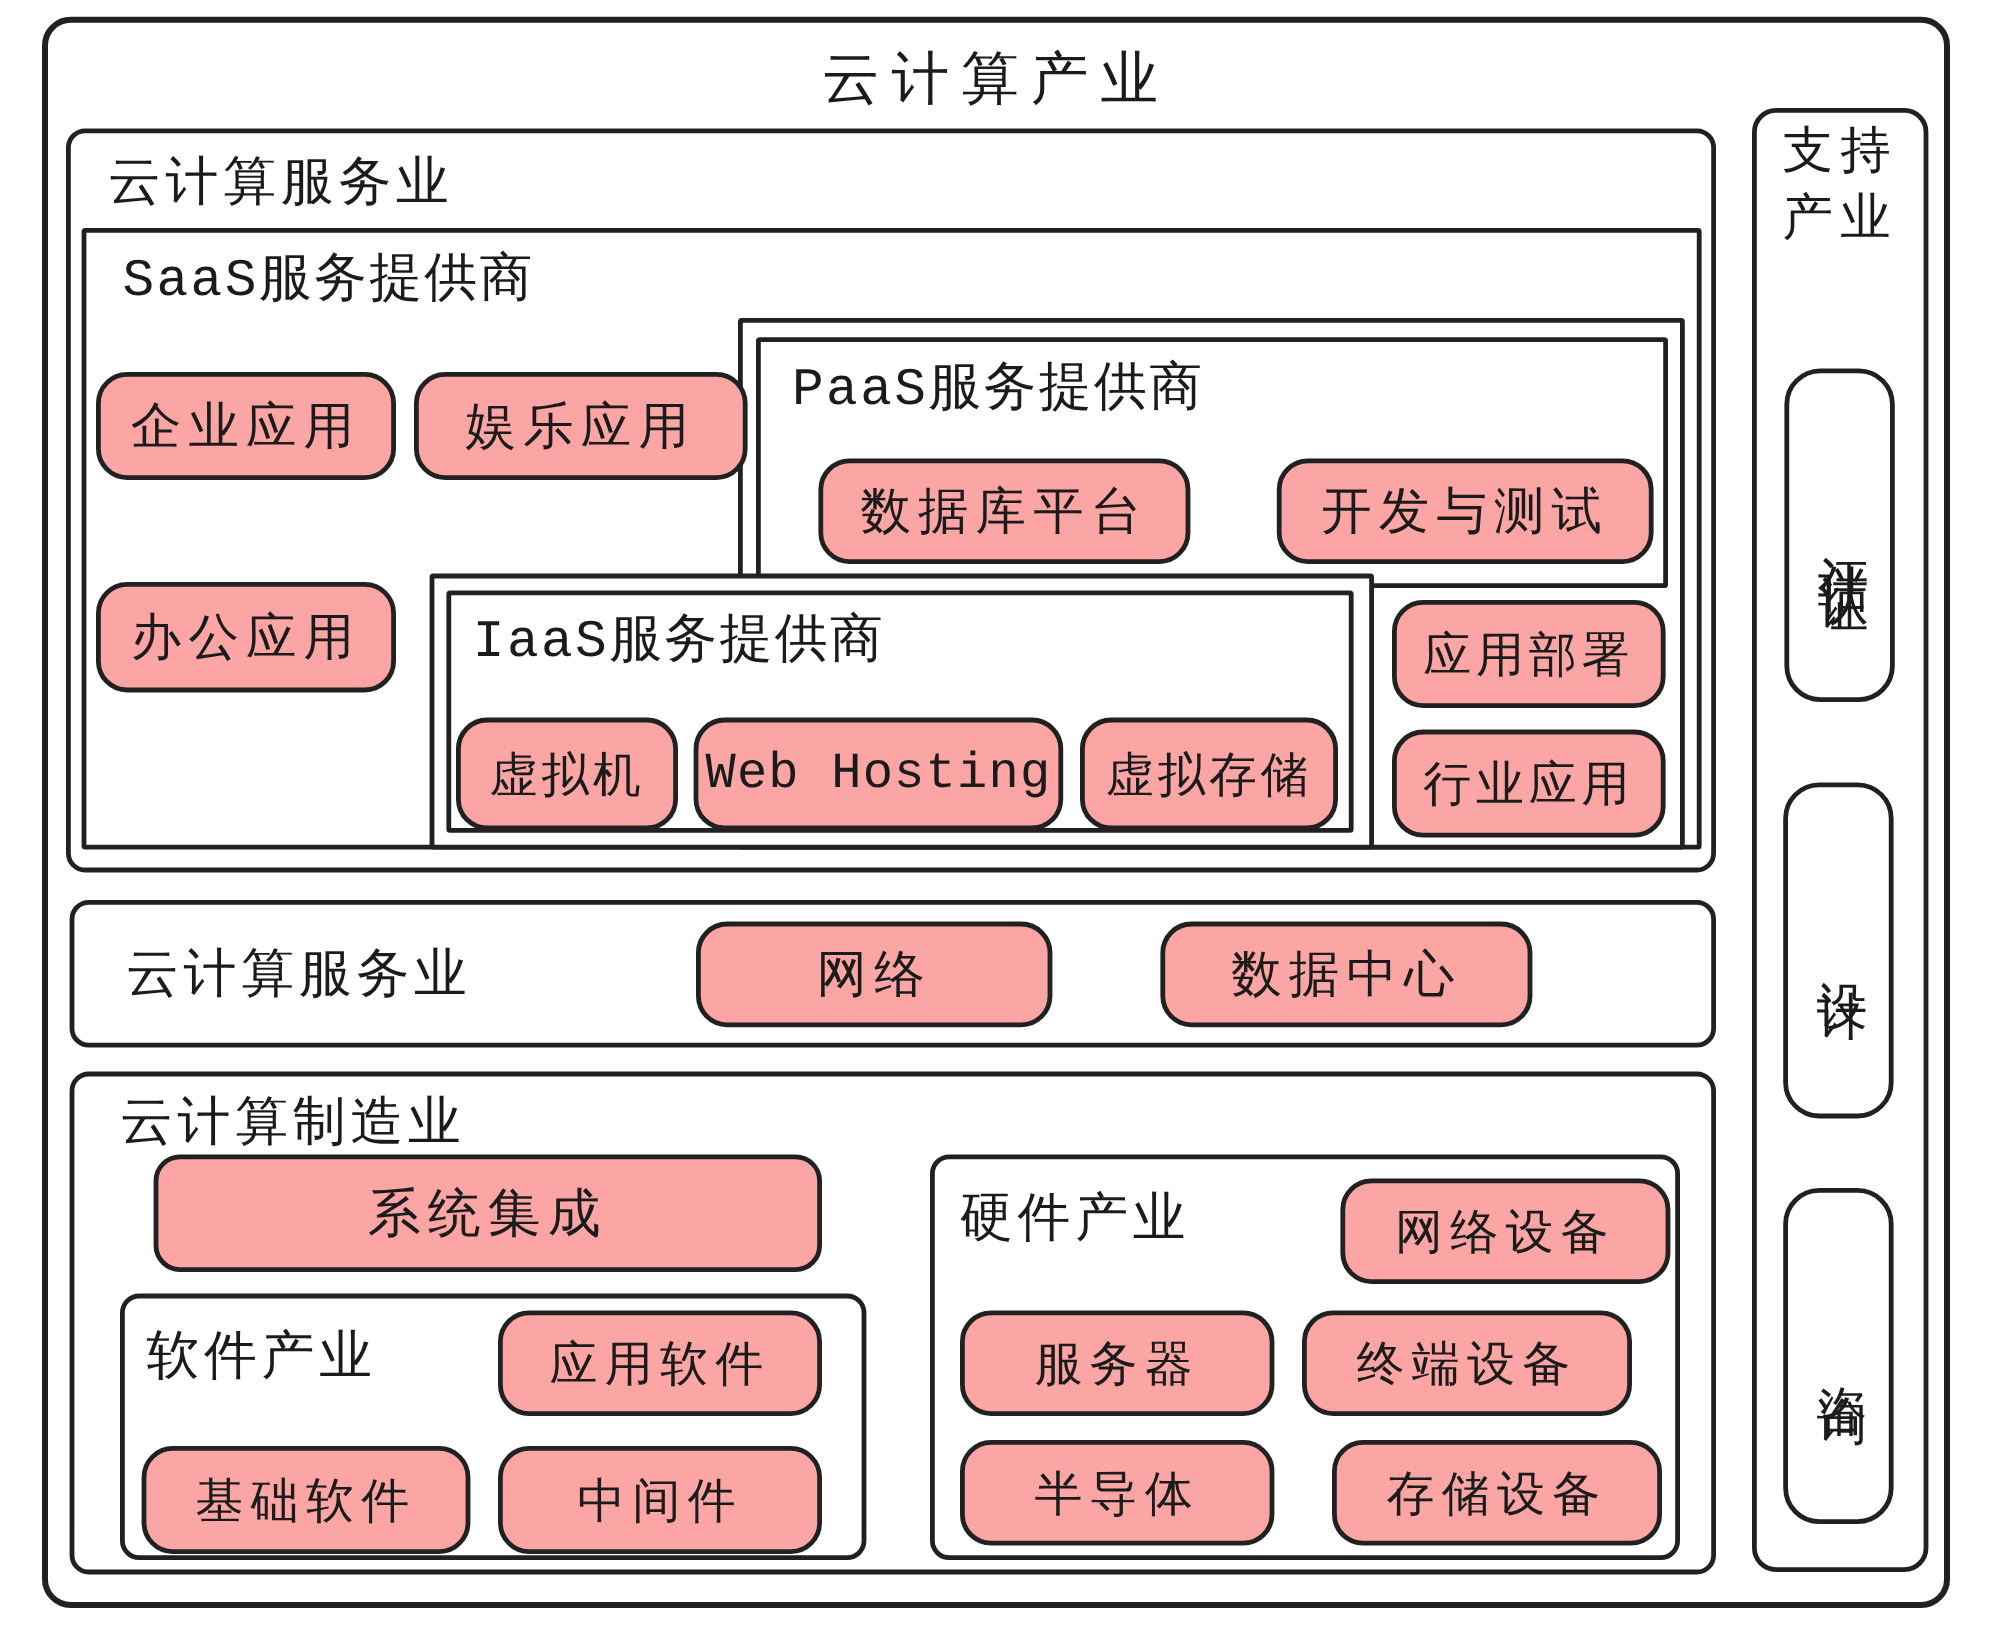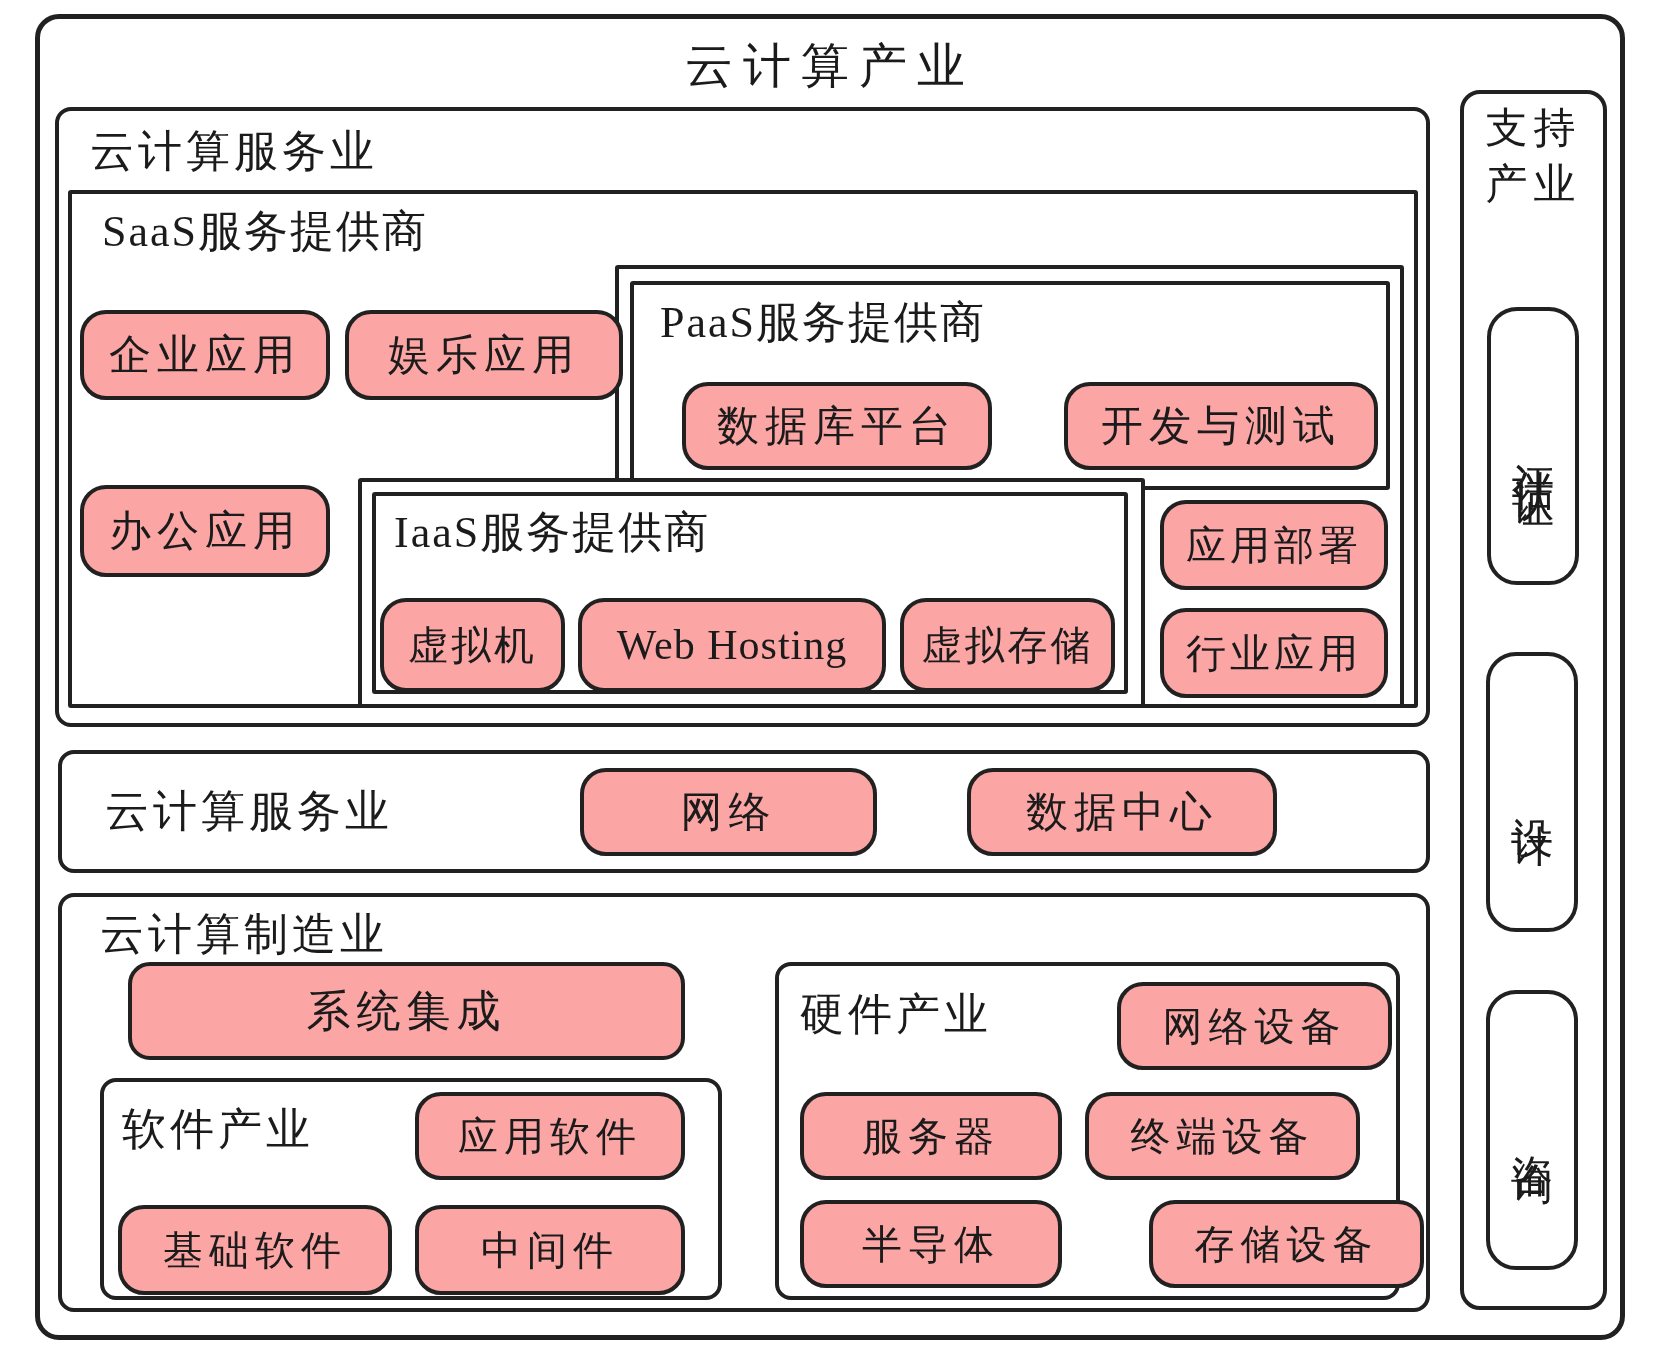--- a/index.html
+++ b/index.html
@@ -1,18 +1,18 @@
 <!DOCTYPE html>
 <html><head>
 <meta charset="utf-8">
 <style>
   html,body{margin:0;padding:0;background:#ffffff;}
   #page{
     position:relative;width:1661px;height:1356px;background:#ffffff;
-    font-family:Liberation Serif, serif;color:#1b1b1b;
+    font-family:Liberation Mono, monospace;color:#1b1b1b;
     overflow:hidden;
   }
   .box{position:absolute;box-sizing:border-box;border:4px solid #212121;background:#ffffff;}
   .frame{border-radius:24px;border-width:5px;}
   .round{border-radius:16px;}
   .sharp{border-radius:3px;}
   .pill{
     position:absolute;box-sizing:border-box;border:4px solid #212121;background:#fca5a5;
     border-radius:26px;display:flex;align-items:center;justify-content:center;
     font-size:42px;letter-spacing:6px;white-space:nowrap;
@@ -88,21 +88,21 @@
   <div class="pill" style="left:415px;top:1092px;width:270px;height:88px;font-size:40px;">应用软件</div>
   <div class="pill" style="left:118px;top:1205px;width:274px;height:90px;font-size:40px;">基础软件</div>
   <div class="pill" style="left:415px;top:1205px;width:270px;height:90px;font-size:40px;">中间件</div>
 
   <div class="box round" style="left:775px;top:962px;width:625px;height:338px;"></div>
   <div class="lbl" style="left:800px;top:985px;">硬件产业</div>
   <div class="pill" style="left:1085px;top:982px;width:275px;height:88px;font-size:40px;margin-left:32px;">网络设备</div>
   <div class="pill" style="left:800px;top:1092px;width:262px;height:88px;font-size:40px;">服务器</div>
   <div class="pill" style="left:1085px;top:1092px;width:275px;height:88px;font-size:40px;">终端设备</div>
   <div class="pill" style="left:800px;top:1200px;width:262px;height:88px;font-size:40px;">半导体</div>
-  <div class="pill" style="left:1149px;top:1200px;width:275px;height:88px;font-size:40px;">存储设备</div>
+  <div class="pill" style="left:1110px;top:1200px;width:275px;height:88px;font-size:40px;">存储设备</div>
 
   <div class="box" style="left:1460px;top:90px;width:147px;height:1220px;border-radius:20px;"></div>
   <div class="support-lbl">支持
 产业</div>
 
   <div class="vpill" style="left:1487px;top:307px;width:92px;height:278px;">
     <span class="vtext">评估认证</span>
   </div>
   <div class="vpill" style="left:1486px;top:652px;width:92px;height:280px;">
     <span class="vtext">设计</span>

